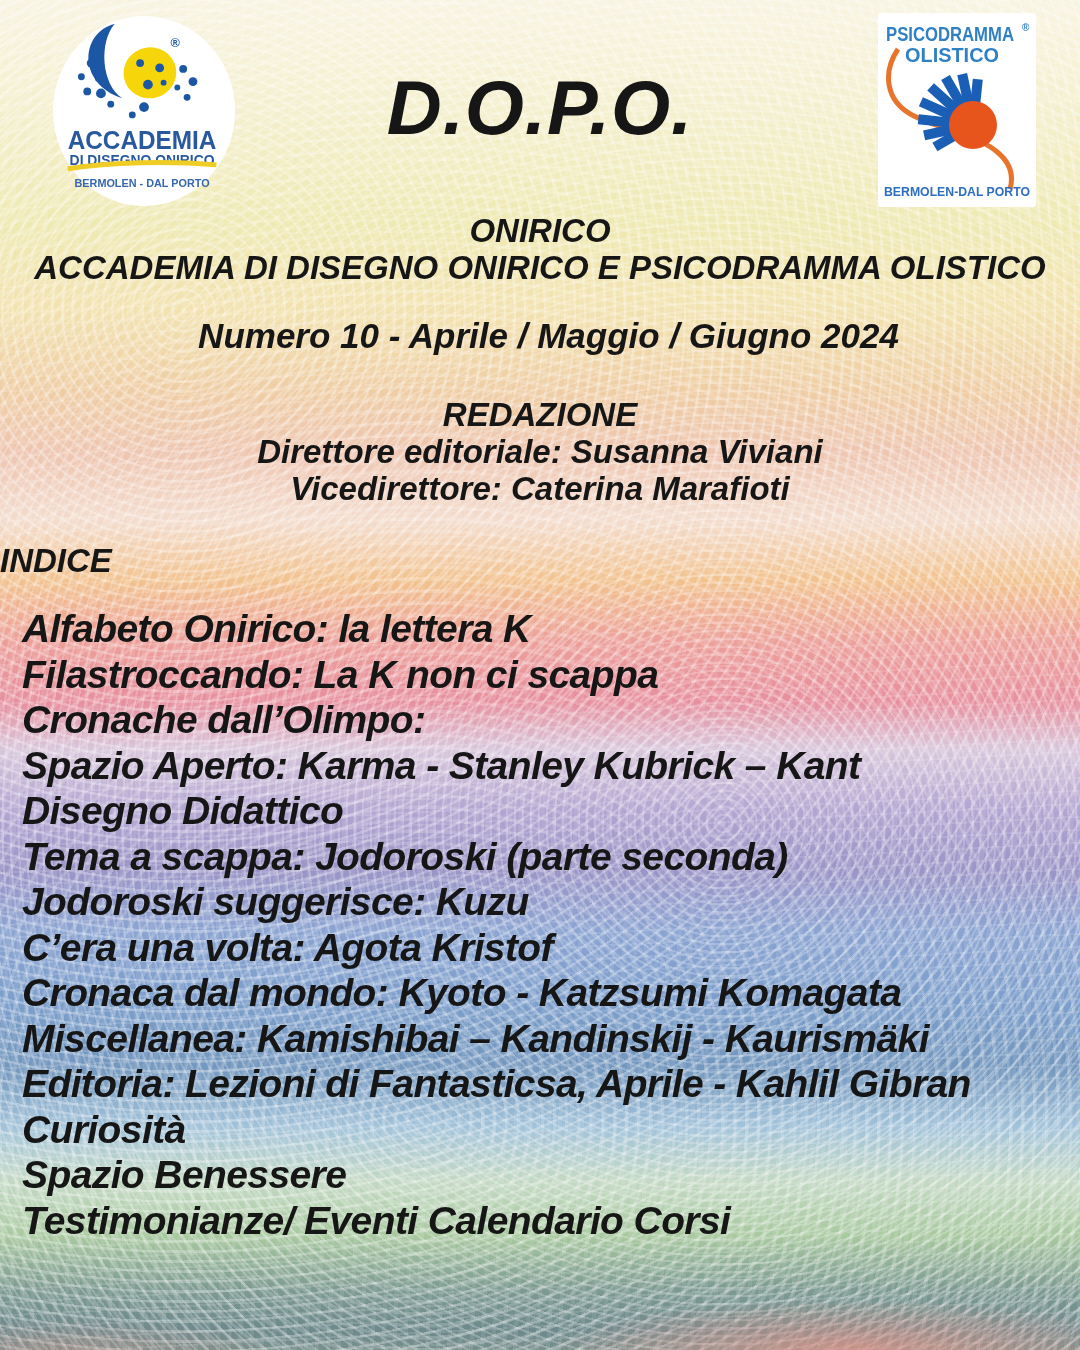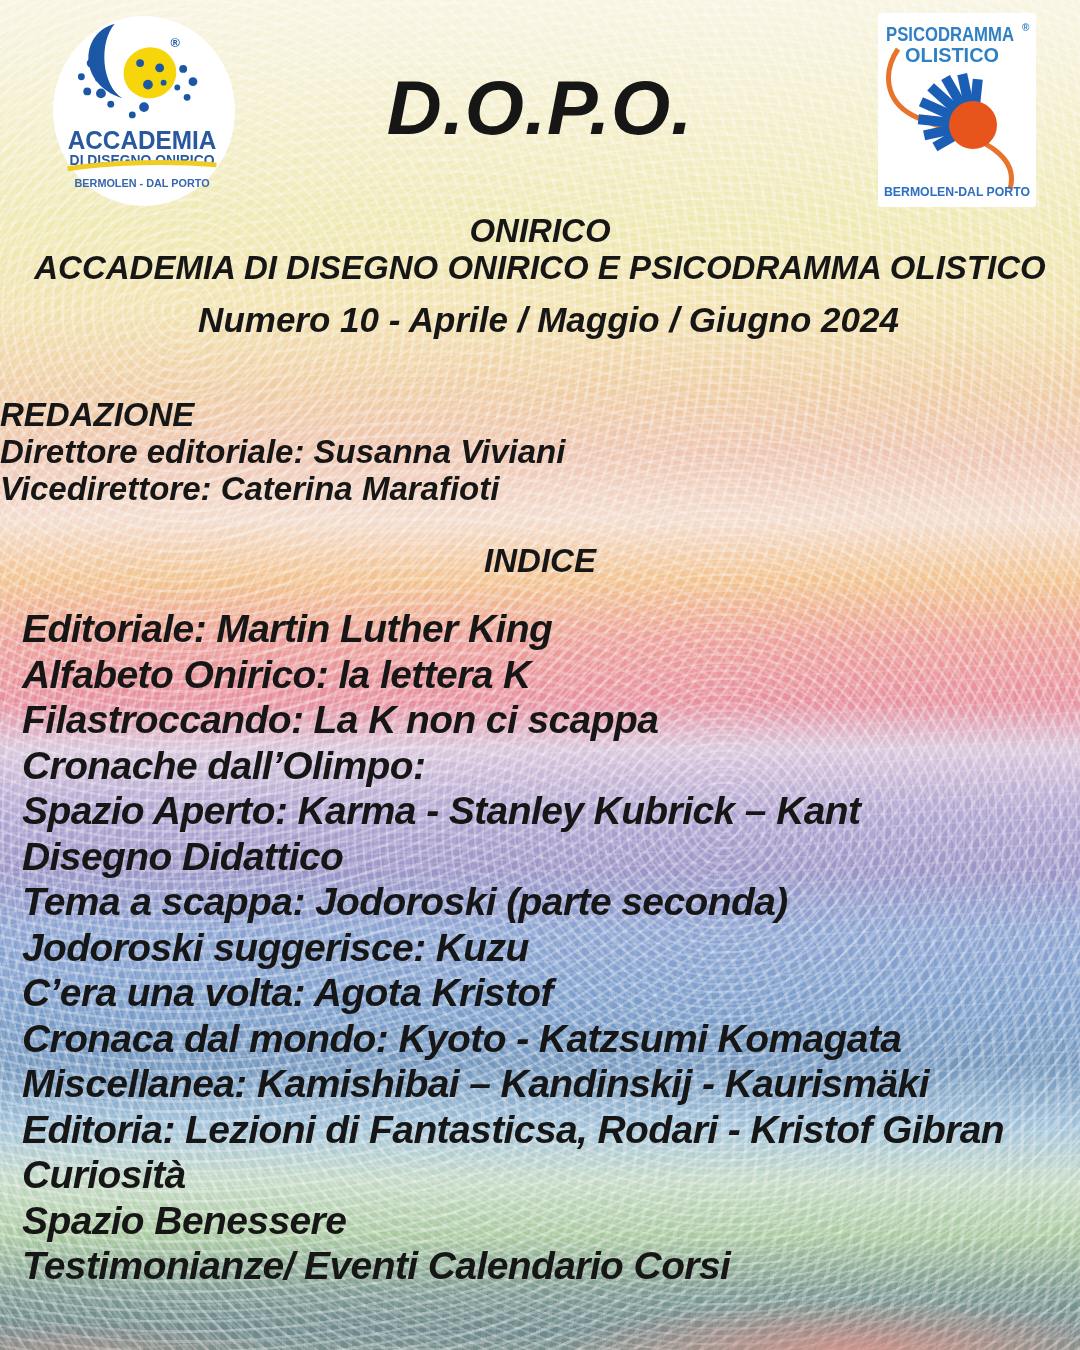--- a/index.html
+++ b/index.html
@@ -23,24 +23,24 @@
         #efcda4 29%, #eec5b0 33.5%, #f3dccd 38.5%, #f2c28e 43%,
         #ec9f99 47.5%, #e78f9e 52%, #d8c6db 55.5%, #b2a5d1 60%,
         #9b95c7 64.5%, #8ba4d2 69%, #7c9ecb 74.5%, #7397be 79%,
         #a3c3da 83.5%, #c4d9c4 87.5%, #a9c9a0 91.5%, #7d9a92 95.5%,
         #6d898c 98.5%, #78908d 100%);
   }
   .title{position:absolute;top:64px;left:0;right:0;text-align:center;
     font-size:76px;letter-spacing:1px;}
   .masthead{position:absolute;top:212px;left:0;right:0;text-align:center;
     font-size:33px;line-height:37px;white-space:nowrap;}
-  .issue{position:absolute;top:300px;left:0;right:0;text-align:center;font-size:35px;padding-left:17px;}
-  .redazione{position:absolute;top:396px;left:0;right:0;text-align:left;
+  .issue{position:absolute;top:316px;left:0;right:0;text-align:center;font-size:35px;padding-left:17px;}
+  .redazione{position:absolute;top:396px;left:0;right:0;text-align:center;
     font-size:33px;line-height:37px;}
-  .indice-heading{position:absolute;top:542px;left:0;right:0;text-align:center;font-size:33px;}
+  .indice-heading{position:absolute;top:542px;left:0;right:0;text-align:left;font-size:33px;}
   .index{position:absolute;top:606px;left:22px;right:0;
     font-size:39px;line-height:45.5px;letter-spacing:-0.6px;white-space:nowrap;}
   .logo-left{position:absolute;left:52px;top:12px;}
   .logo-right{position:absolute;left:878px;top:13px;}
   svg text{font-family:"Liberation Sans",sans-serif;font-style:normal;font-weight:bold;}
 </style>
 </head>
 <body>
 
 <div class="poster">
@@ -106,29 +106,28 @@
   <div class="issue">Numero 10 - Aprile / Maggio / Giugno 2024</div>
 
   <div class="redazione">
     <div>REDAZIONE</div>
     <div>Direttore editoriale: Susanna Viviani</div>
     <div>Vicedirettore: Caterina Marafioti</div>
   </div>
 
   <div class="indice-heading">INDICE</div>
   <div class="index">
-    <div>Editoriale: Martin Luther King</div>
     <div>Alfabeto Onirico: la lettera K</div>
     <div>Filastroccando: La K non ci scappa</div>
     <div>Cronache dall’Olimpo:</div>
     <div>Spazio Aperto: Karma - Stanley Kubrick – Kant</div>
     <div>Disegno Didattico</div>
     <div>Tema a scappa: Jodoroski (parte seconda)</div>
     <div>Jodoroski suggerisce: Kuzu</div>
     <div>C’era una volta: Agota Kristof</div>
     <div>Cronaca dal mondo: Kyoto - Katzsumi Komagata</div>
     <div>Miscellanea: Kamishibai – Kandinskij - Kaurismäki</div>
-    <div>Editoria: Lezioni di Fantasticsa, Rodari - Kristof Gibran</div>
+    <div>Editoria: Lezioni di Fantasticsa, Aprile - Kahlil Gibran</div>
     <div>Curiosità</div>
     <div>Spazio Benessere</div>
     <div>Testimonianze/ Eventi Calendario Corsi</div>
   </div>
 </div>
 
 </body></html>

